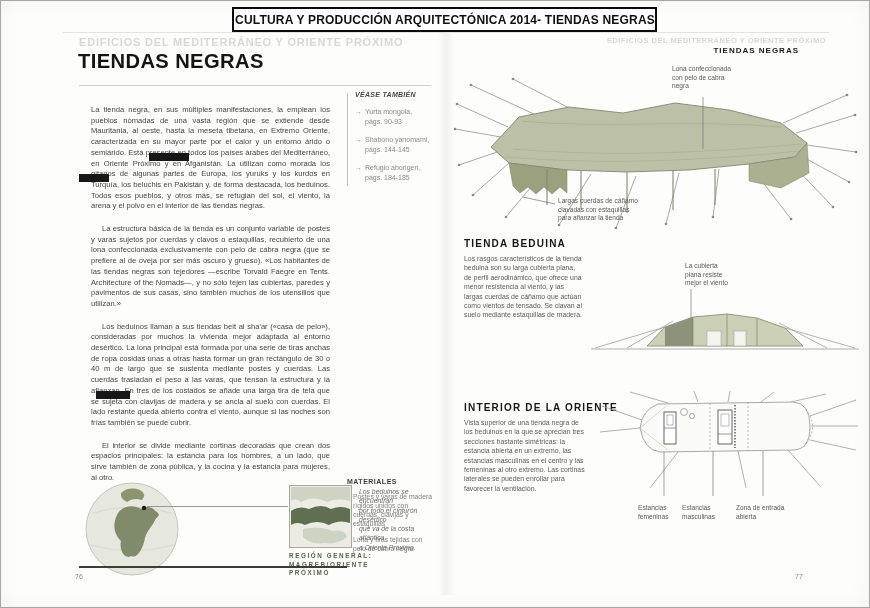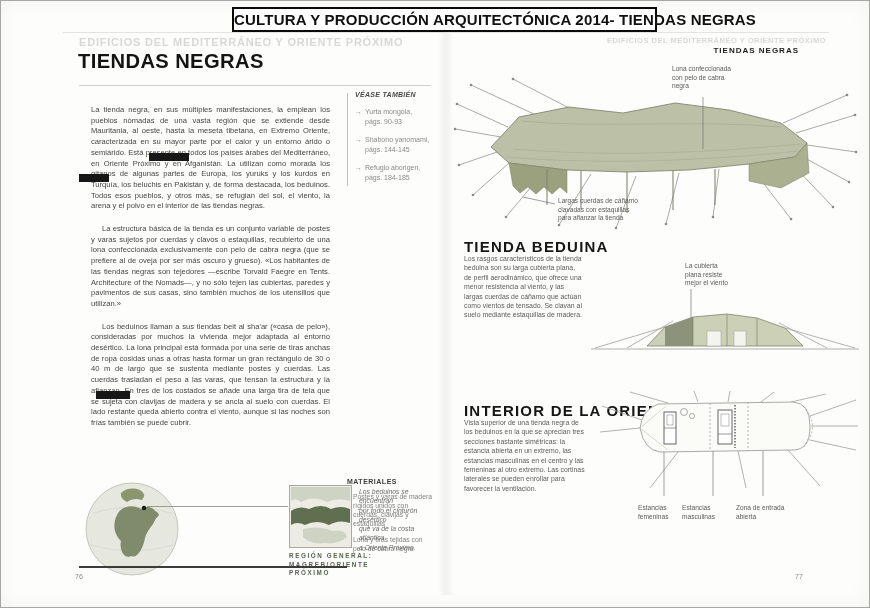--- a/index.html
+++ b/index.html
@@ -5,21 +5,21 @@
   html,body{margin:0;padding:0;background:#ffffff;}
   .canvas{
     position:relative;width:870px;height:608px;background:#fdfdfc;
     border:1px solid #a8a8a2;box-sizing:border-box;overflow:hidden;
     font-family:"Liberation Sans",sans-serif;color:#3f3f3c;
     box-shadow:inset 0 0 18px rgba(120,120,110,0.08);
   }
   .abs{position:absolute;}
   
   .banner{left:231px;top:6px;width:421px;height:21px;border:2px solid #0a0a0a;background:#fff;
-    display:flex;align-items:center;justify-content:flex-start;font-weight:bold;font-size:15px;
+    display:flex;align-items:center;justify-content:flex-end;font-weight:bold;font-size:12px;
     color:#101010;letter-spacing:0.2px;white-space:nowrap;}
   .page-top-edge{left:62px;top:31px;width:766px;height:1px;background:#e4e4df;}
   .gutter{left:437px;top:32px;width:16px;height:562px;
     background:linear-gradient(90deg,rgba(0,0,0,0),rgba(0,0,0,0.05),rgba(0,0,0,0));}
   
   .ghost-left{left:78px;top:35px;font-size:11px;font-weight:bold;color:#d9d9d4;letter-spacing:0.8px;white-space:nowrap;}
   .title-left{left:77px;top:48px;font-size:21px;font-weight:bold;color:#141414;letter-spacing:0.4px;
     transform:scaleX(0.96);transform-origin:left;white-space:nowrap;}
   .title-rule{left:78px;top:84px;width:352px;height:1px;background:#d2d2cc;}
   .body-col{left:78px;top:92px;width:263px;}
@@ -48,21 +48,21 @@
   .pn-right{left:794px;top:572px;}
   
   .ghost-right{left:545px;top:35px;width:280px;text-align:right;font-size:7.5px;font-weight:bold;
     color:#d9d9d4;letter-spacing:0.5px;white-space:nowrap;}
   .running-title{left:545px;top:45px;width:253px;text-align:right;font-size:8px;font-weight:bold;
     color:#1b1b1b;letter-spacing:1px;white-space:nowrap;}
   .ill-label{font-size:6.6px;color:#5a5a55;line-height:8.6px;white-space:pre-line;}
   .axon-label-top{left:671px;top:64px;}
   .axon-label-bottom{left:557px;top:196px;}
   .cover-label{left:684px;top:261px;}
-  .sec-head{font-size:15px;font-weight:bold;color:#161616;letter-spacing:1.2px;white-space:nowrap;}
+  .sec-head{font-size:10px;font-weight:bold;color:#161616;letter-spacing:1.2px;white-space:nowrap;}
   .tb-head{left:463px;top:237px;}
   .tb-body{left:463px;top:253px;width:118px;font-size:6.9px;line-height:9.4px;color:#5c5c56;}
   .int-head{left:463px;top:401px;}
   .int-body{left:463px;top:417px;width:122px;font-size:6.9px;line-height:9.4px;color:#5c5c56;}
   .plan-label-0{left:637px;top:503px;}
   .plan-label-1{left:681px;top:503px;}
   .plan-label-2{left:735px;top:503px;}
   svg{display:block;}
 </style>
 </head>
@@ -77,20 +77,21 @@
   <div class="abs gutter"></div>
 
   <div class="abs ghost-left">EDIFICIOS DEL MEDITERRÁNEO Y ORIENTE PRÓXIMO</div>
   <div class="abs title-left">TIENDAS NEGRAS</div>
   <div class="abs title-rule"></div>
 
   <div class="abs body-col">
     <p>La tienda negra, en sus múltiples manifestaciones, la emplean los pueblos nómadas de una vasta región que se extiende desde Mauritania, al oeste, hasta la meseta tibetana, en Extremo Oriente, caracterizada en su mayor parte por el calor y un entorno árido o semiárido. Está presente en todos los países árabes del Mediterráneo, en Oriente Próximo y en Afganistán. La utilizan como morada los gitanos de algunas partes de Europa, los yuruks y los kurdos en Turquía, los beluchis en Pakistán y, de forma destacada, los beduinos. Todos esos pueblos, y otros más, se refugian del sol, el viento, la arena y el polvo en el interior de las tiendas negras.</p>
     <p>La estructura básica de la tienda es un conjunto variable de postes y varas sujetos por cuerdas y clavos o estaquillas, recubierto de una lona confeccionada exclusivamente con pelo de cabra negra (que se prefiere al de oveja por ser más oscuro y grueso). «Los habitantes de las tiendas negras son tejedores —escribe Torvald Faegre en Tents. Architecture of the Nomads—, y no sólo tejen las cubiertas, paredes y pavimentos de sus casas, sino también muchos de los utensilios que utilizan.»</p>
     <p>Los beduinos llaman a sus tiendas beit al sha'ar («casa de pelo»), consideradas por muchos la vivienda mejor adaptada al entorno desértico. La lona principal está formada por una serie de tiras anchas de ropa cosidas unas a otras hasta formar un gran rectángulo de 30 o 40 m de largo que se sustenta mediante postes y cuerdas. Las cuerdas trasladan el peso a las varas, que tensan la estructura y la afianzan. En tres de los costados se añade una larga tira de tela que se sujeta con clavijas de madera y se ancla al suelo con cuerdas. El lado restante queda abierto contra el viento, aunque si las noches son frías también se puede cubrir.</p>
+    <p>El interior se divide mediante cortinas decoradas que crean dos espacios principales: la estancia para los hombres, a un lado, que sirve también de zona pública, y la cocina y la estancia para mujeres, al otro.</p>
   </div>
 
   <div class="abs mark" style="left:148px;top:152px;width:40px;"></div>
   <div class="abs mark" style="left:78px;top:173px;width:30px;"></div>
   <div class="abs mark" style="left:95px;top:390px;width:34px;"></div>
 
   <div class="abs vdiv"></div>
 
   <div class="abs see-also">
     <div class="sa-head">VÉASE TAMBIÉN</div>

